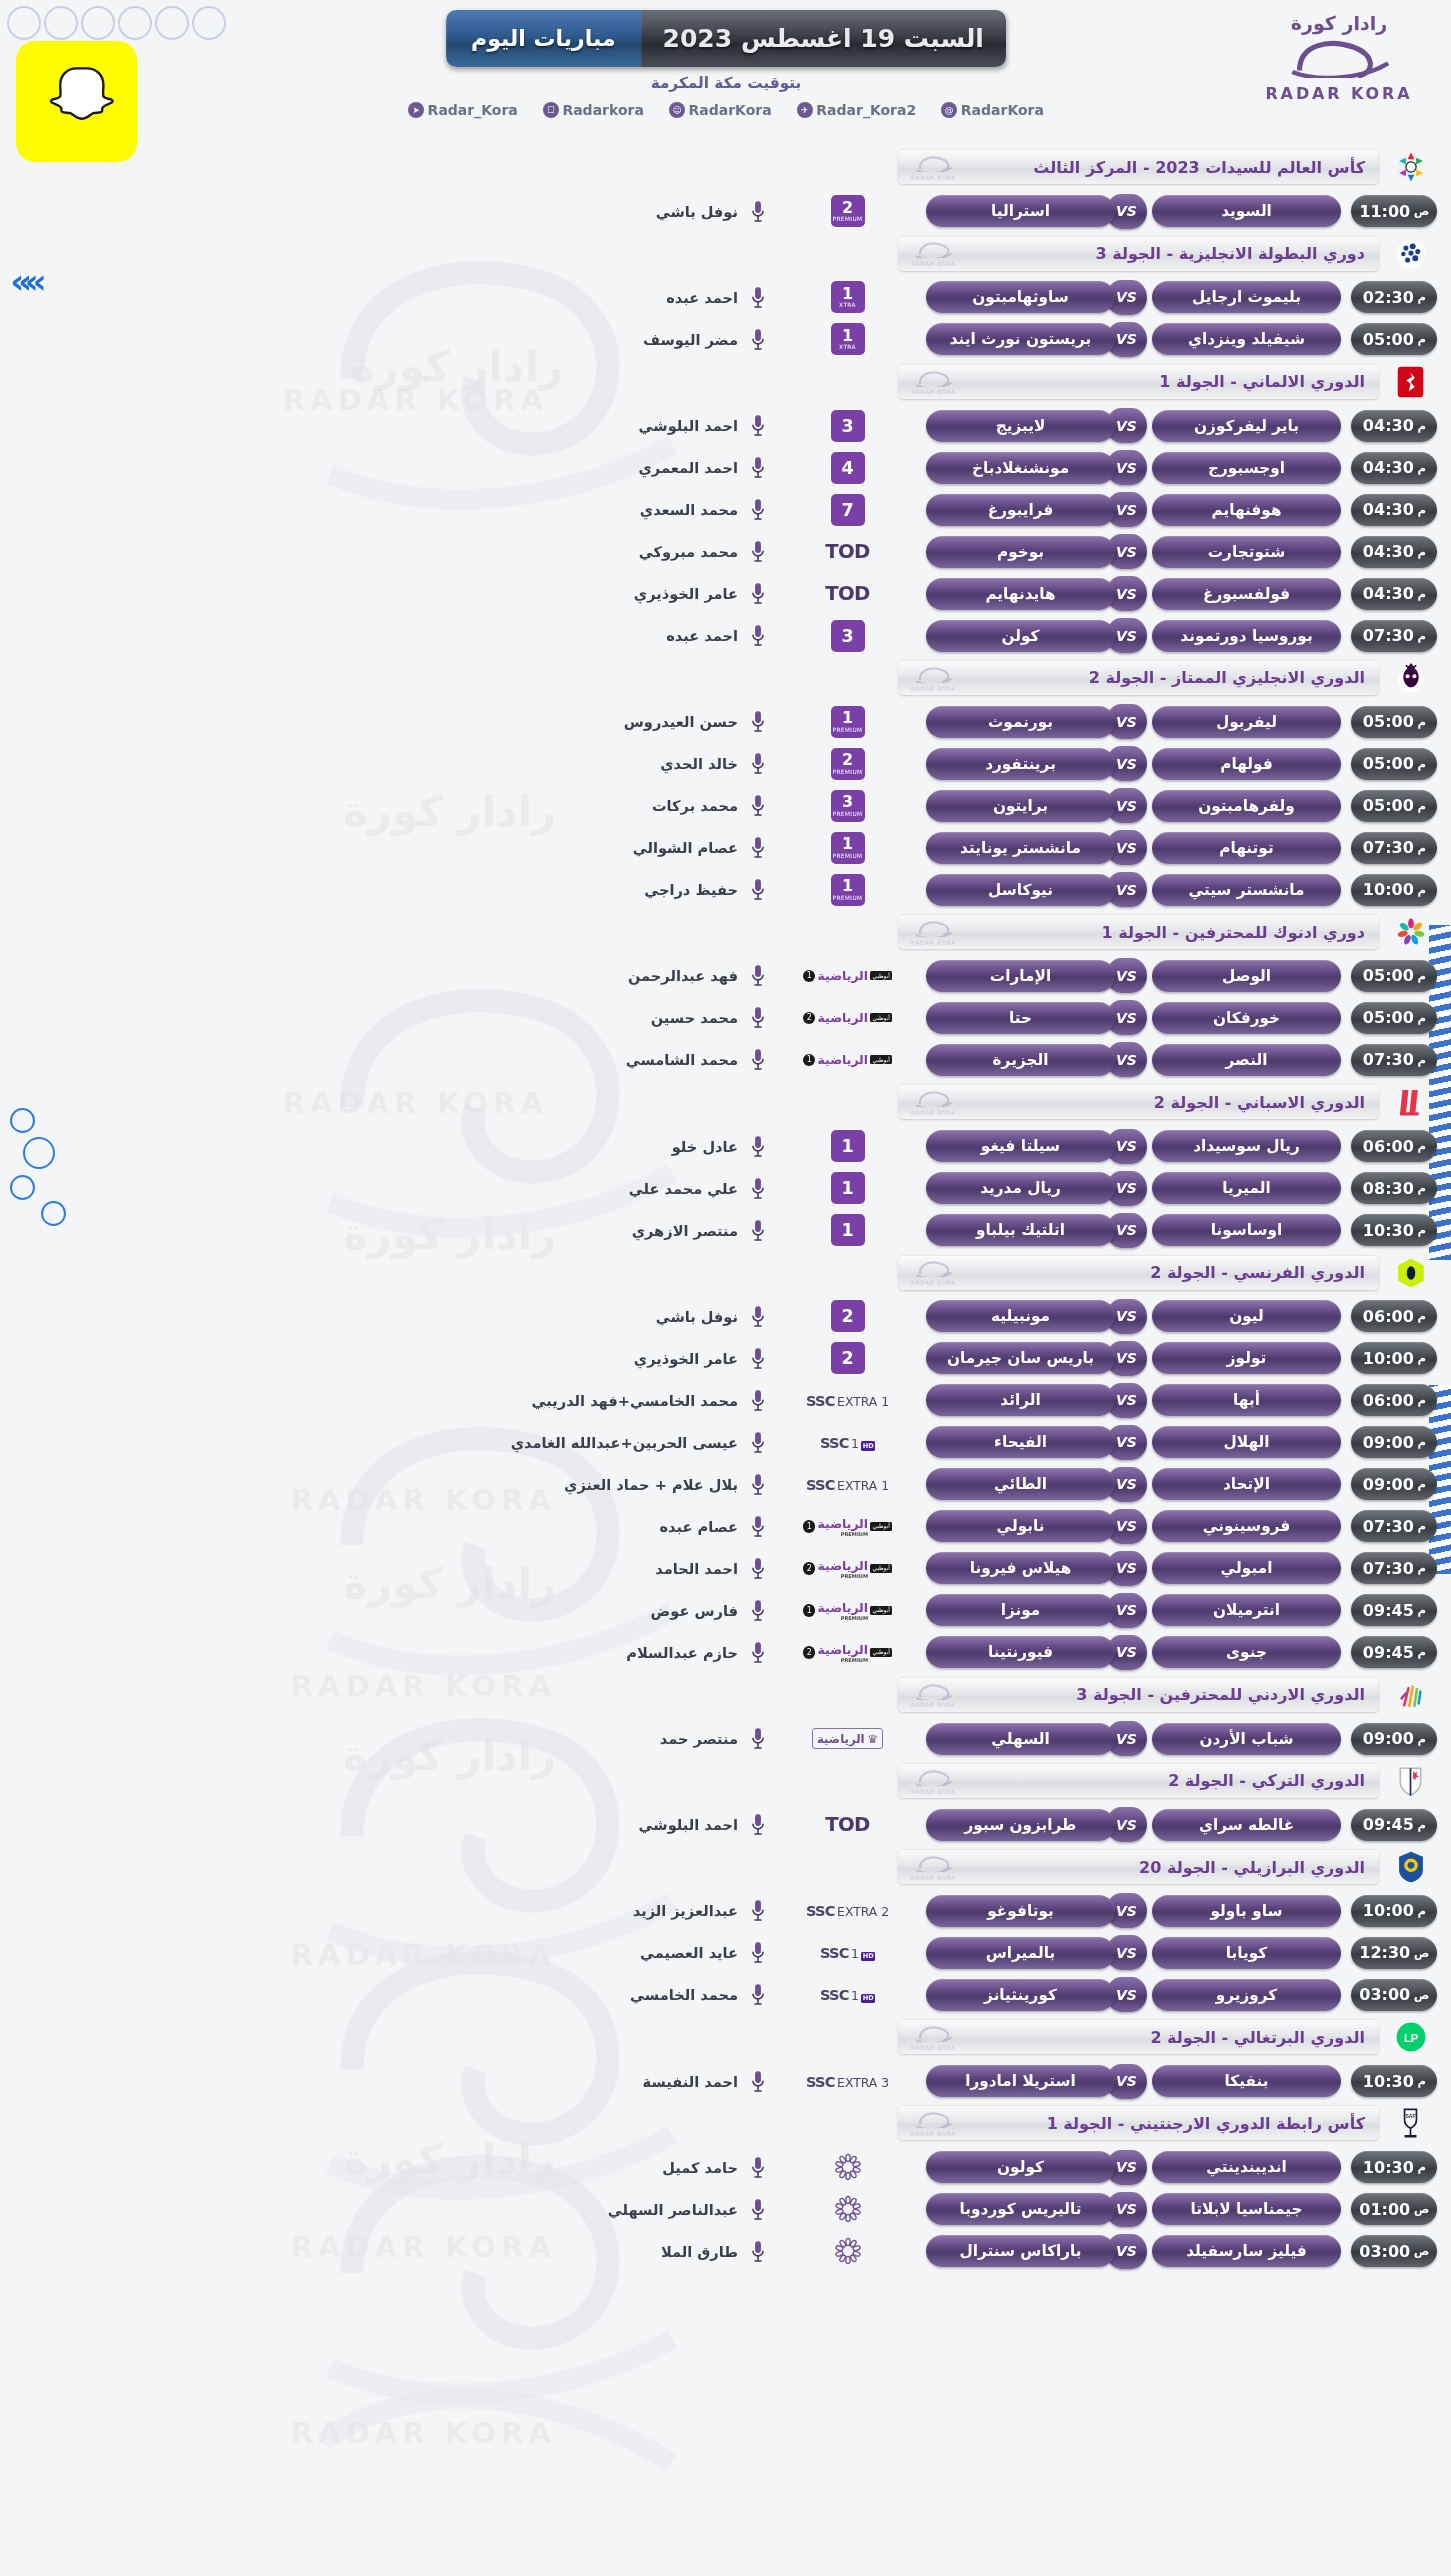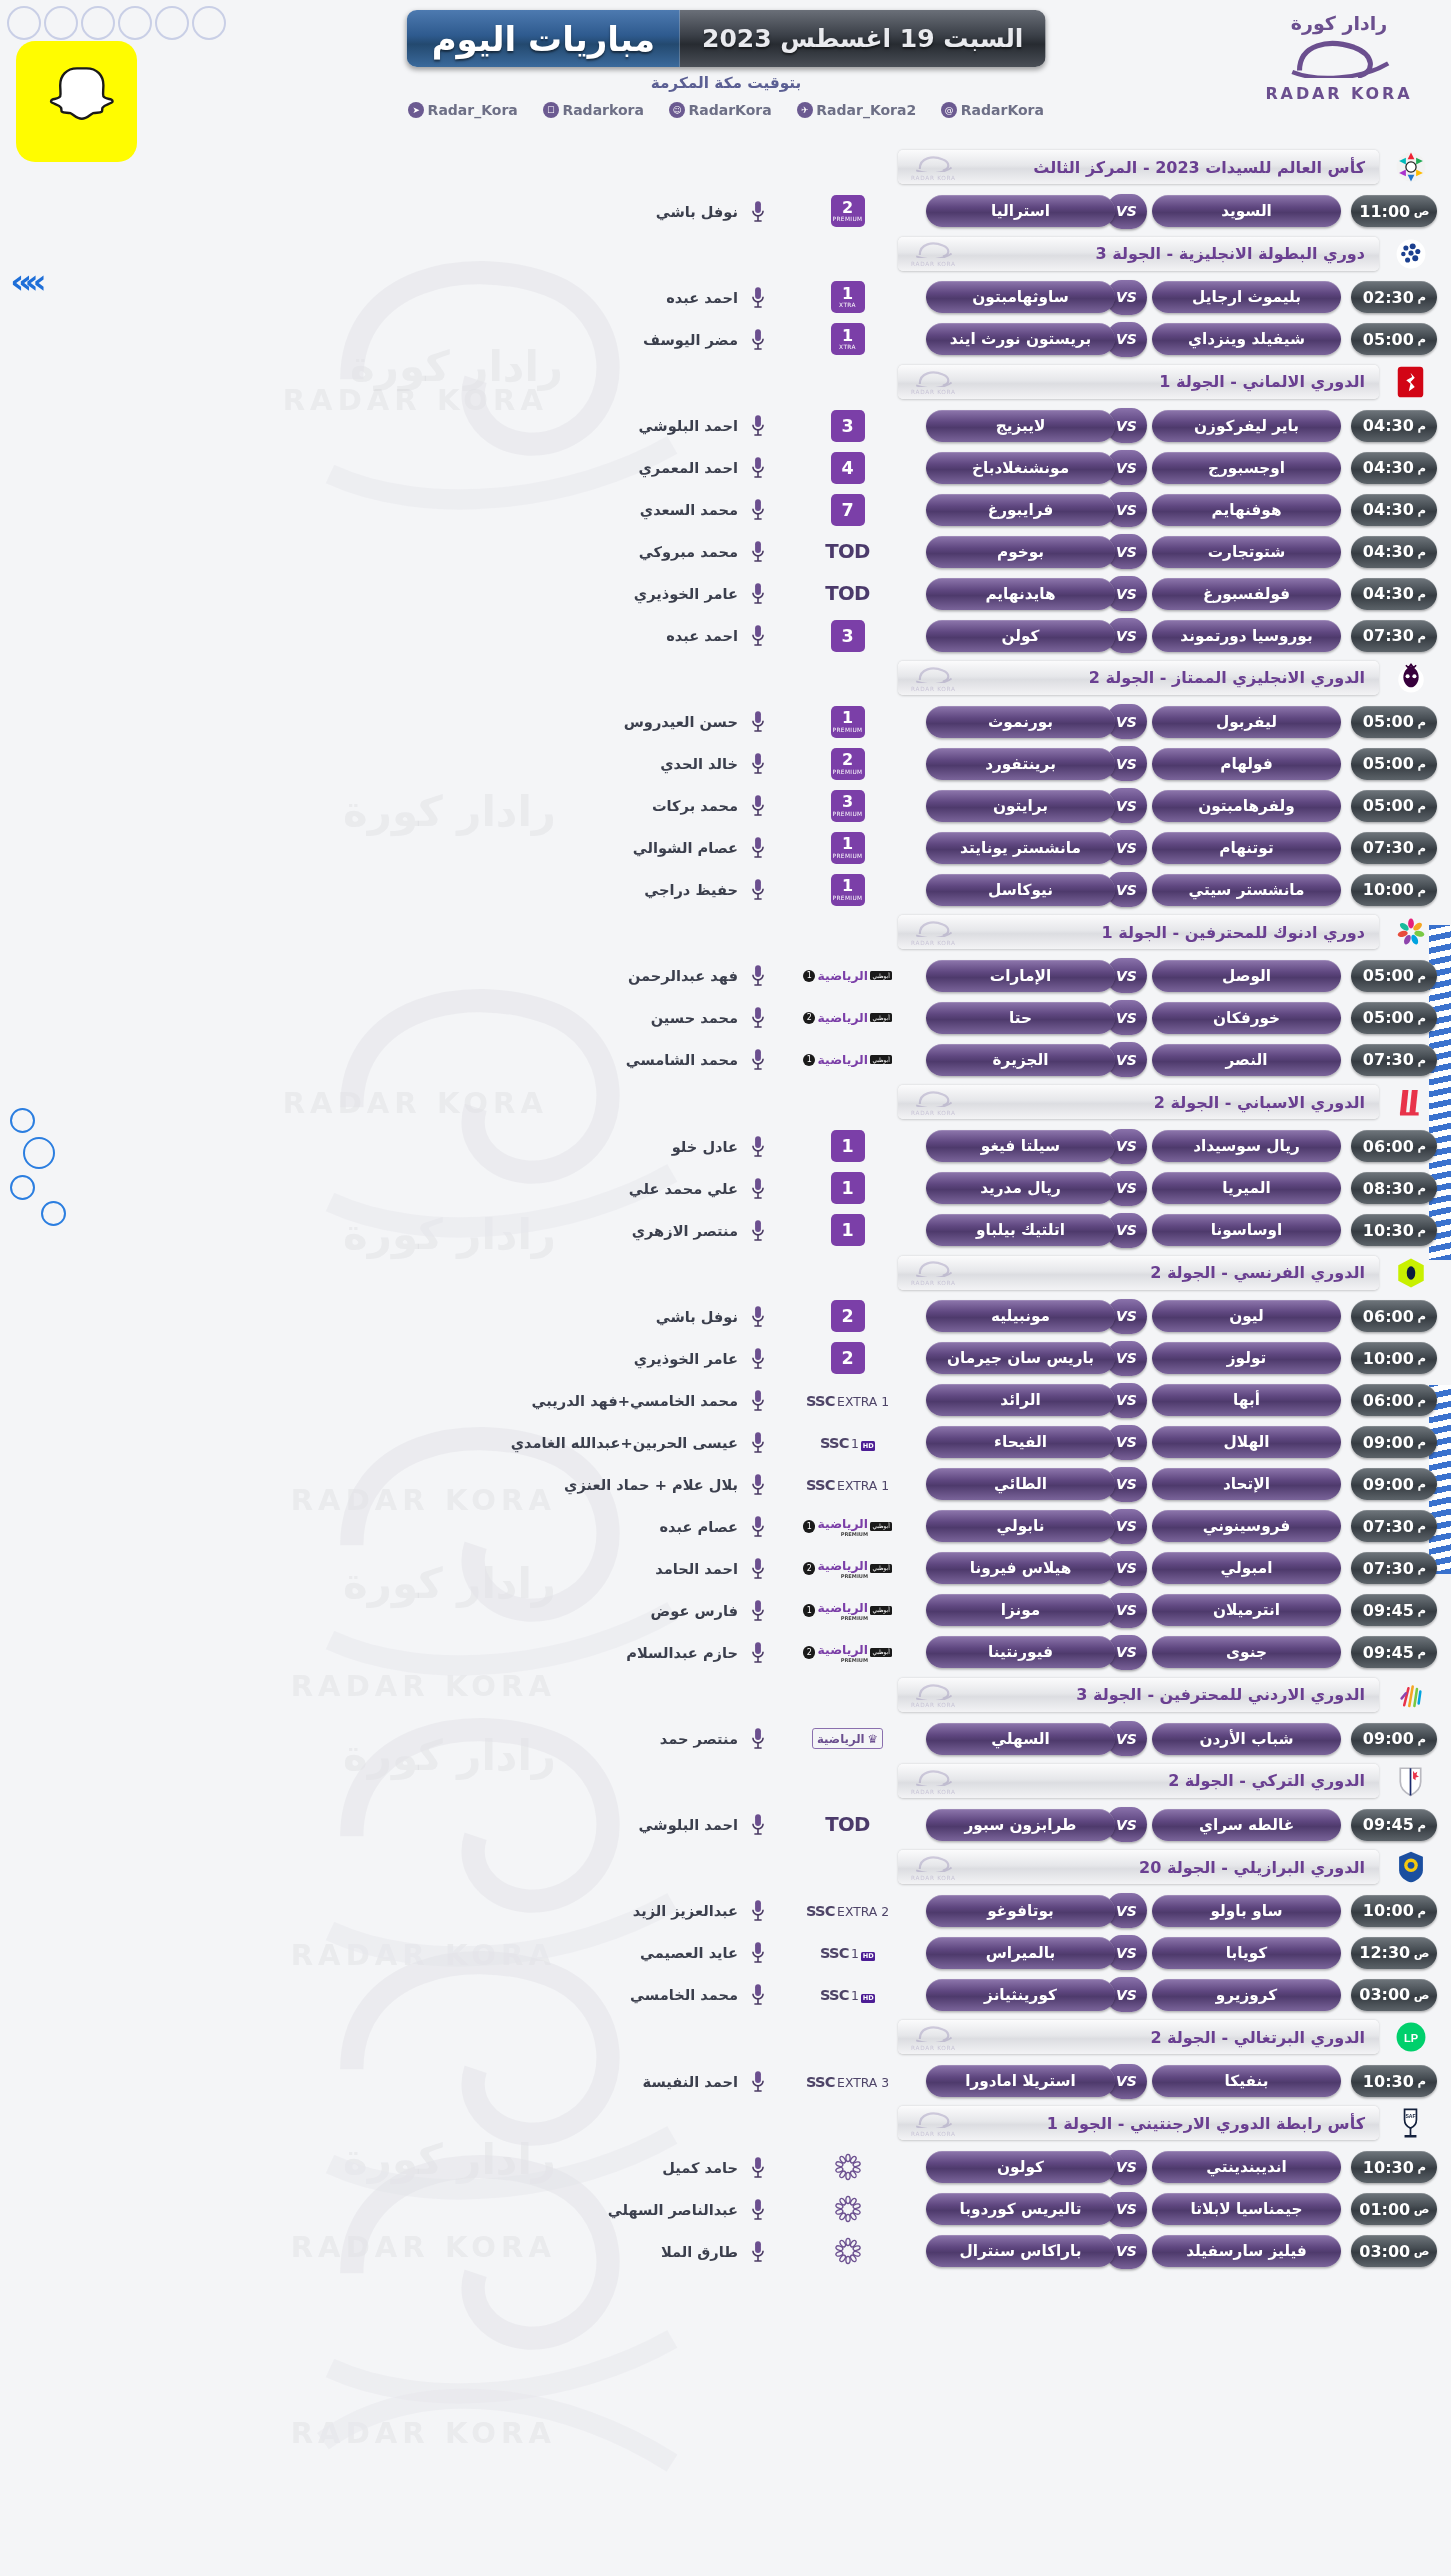--- a/index.html
+++ b/index.html
@@ -74,21 +74,21 @@
     position: absolute; top: 10.2px; left: 50%;
     transform: translateX(-50%);
     display: flex; align-items: stretch;
     border-radius: 10.2px; overflow: hidden;
     box-shadow: 0 2.2px 5.1px rgba(0,0,0,0.35);
     height: 57px;
   }
   .title-main {
     background: linear-gradient(180deg,#4d7ab0 0%, #2e5a8e 45%, #23496f 60%, #3b6a9c 100%);
     color: #ffffff;
-    font-size: 34px; font-weight: bold;
+    font-size: 22px; font-weight: bold;
     display: flex; align-items: center; padding: 0 25px;
     text-shadow: 0 1.5px 2.2px rgba(0,0,0,0.5);
   }
   .title-sub {
     background: linear-gradient(180deg,#6a6f78 0%, #3a3f47 45%, #272b31 60%, #4a4f57 100%);
     color: #e9eaee;
     font-size: 25px; font-weight: bold;
     display: flex; align-items: center; padding: 0 22px;
     text-shadow: 0 1.5px 2.2px rgba(0,0,0,0.5);
   }

